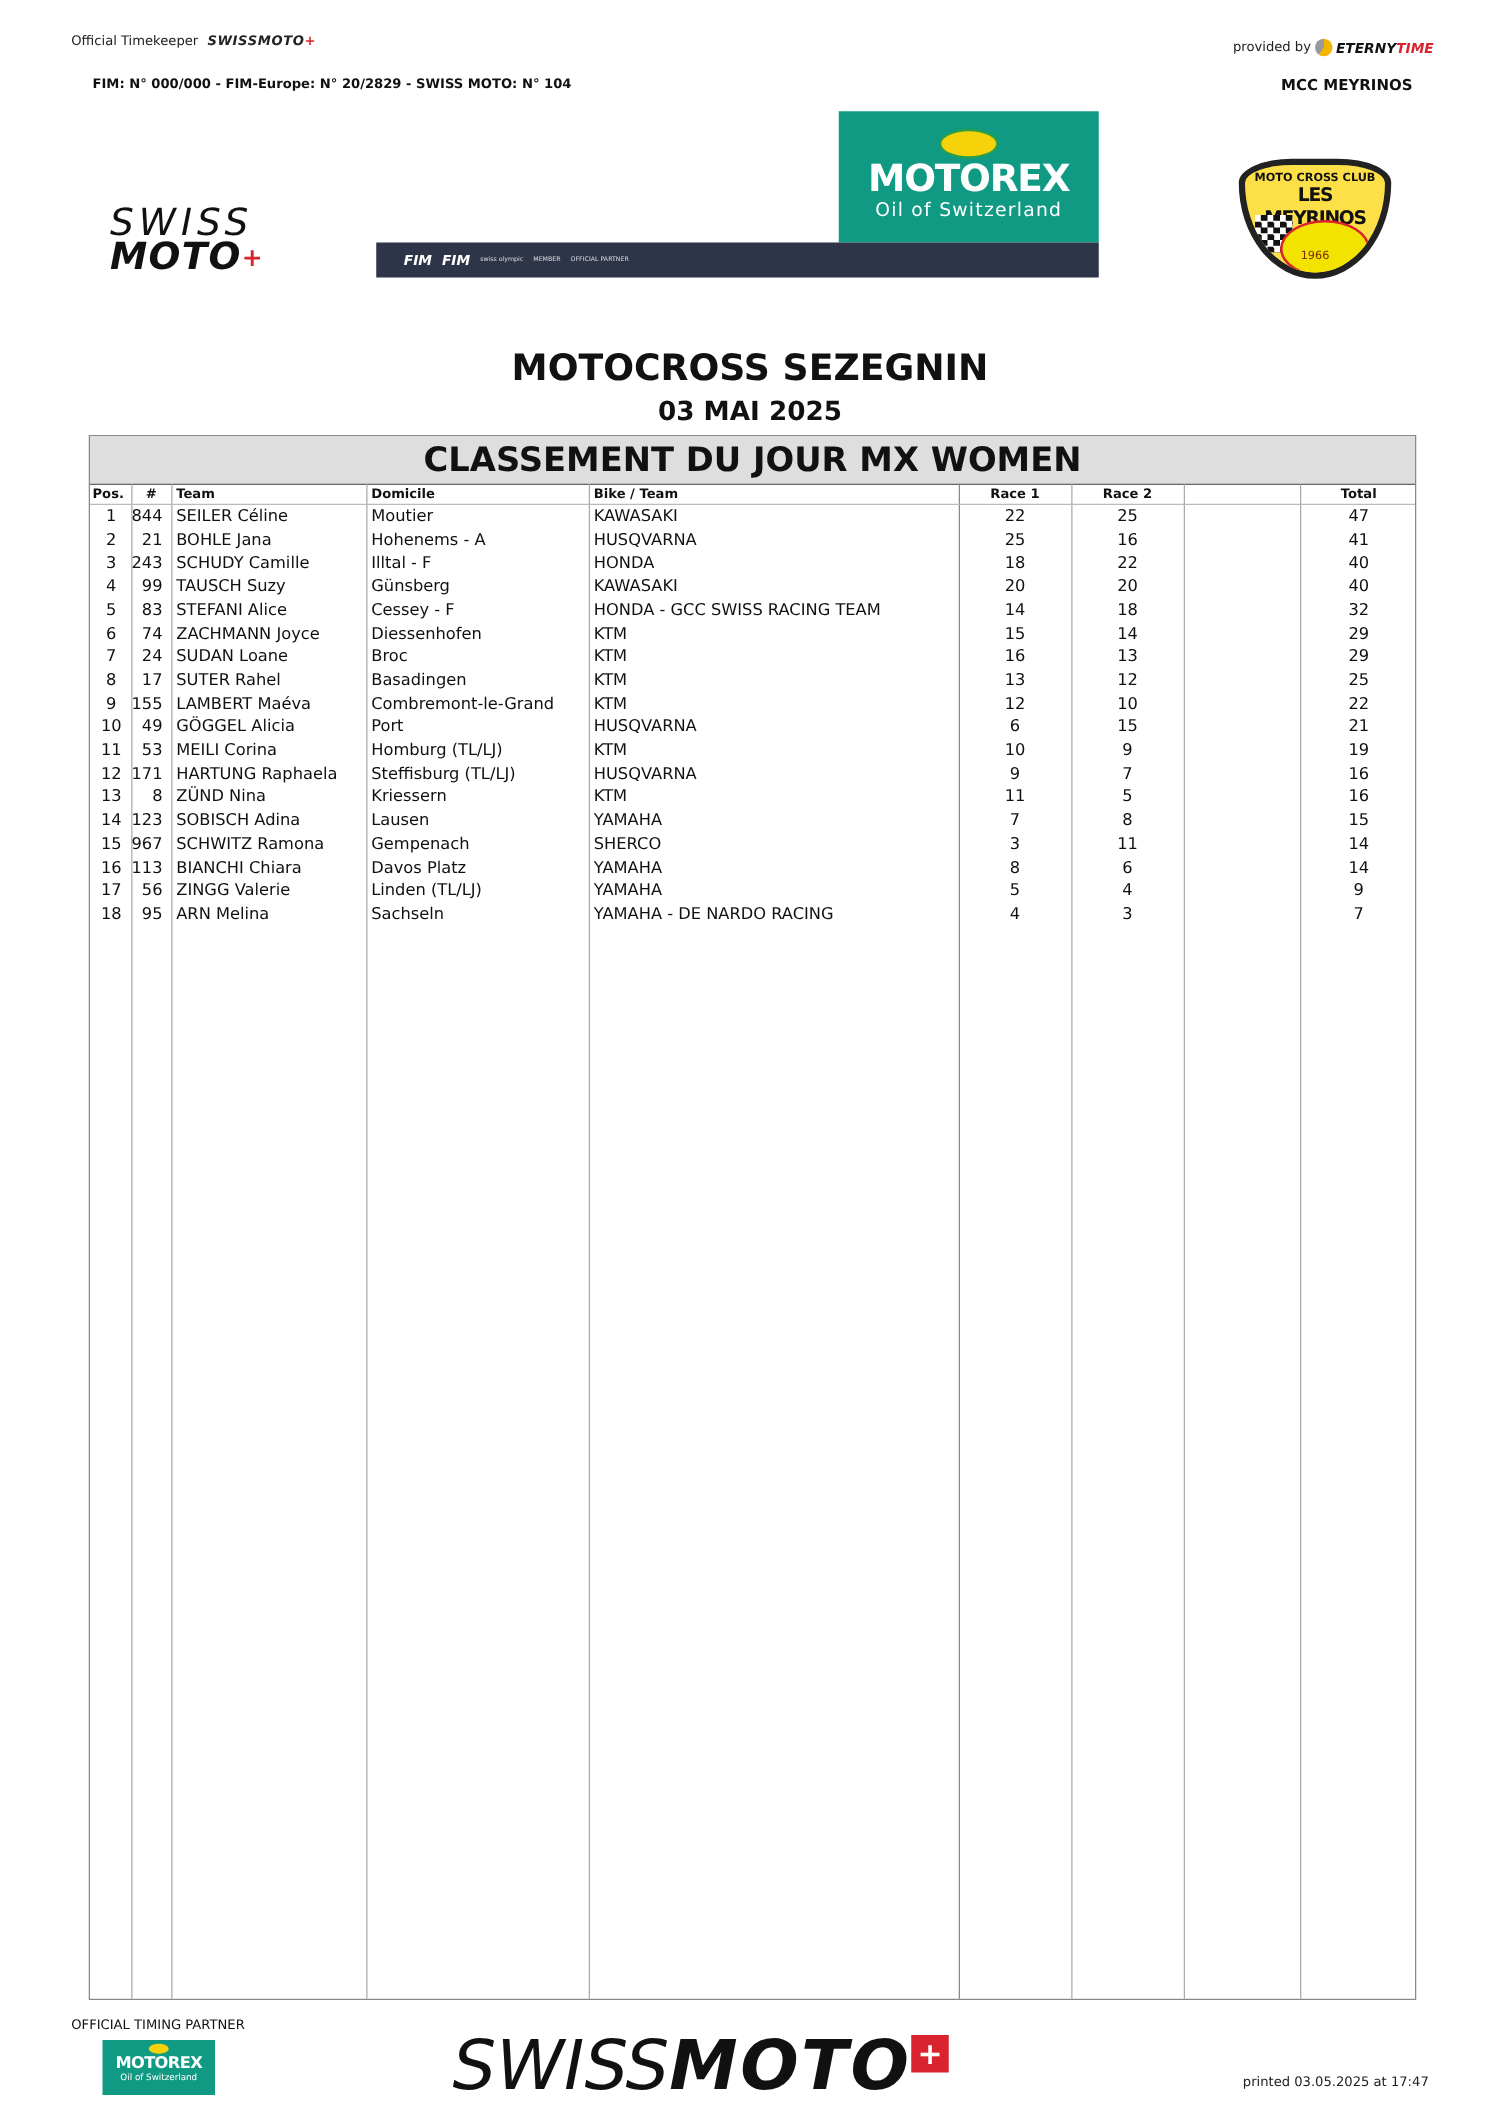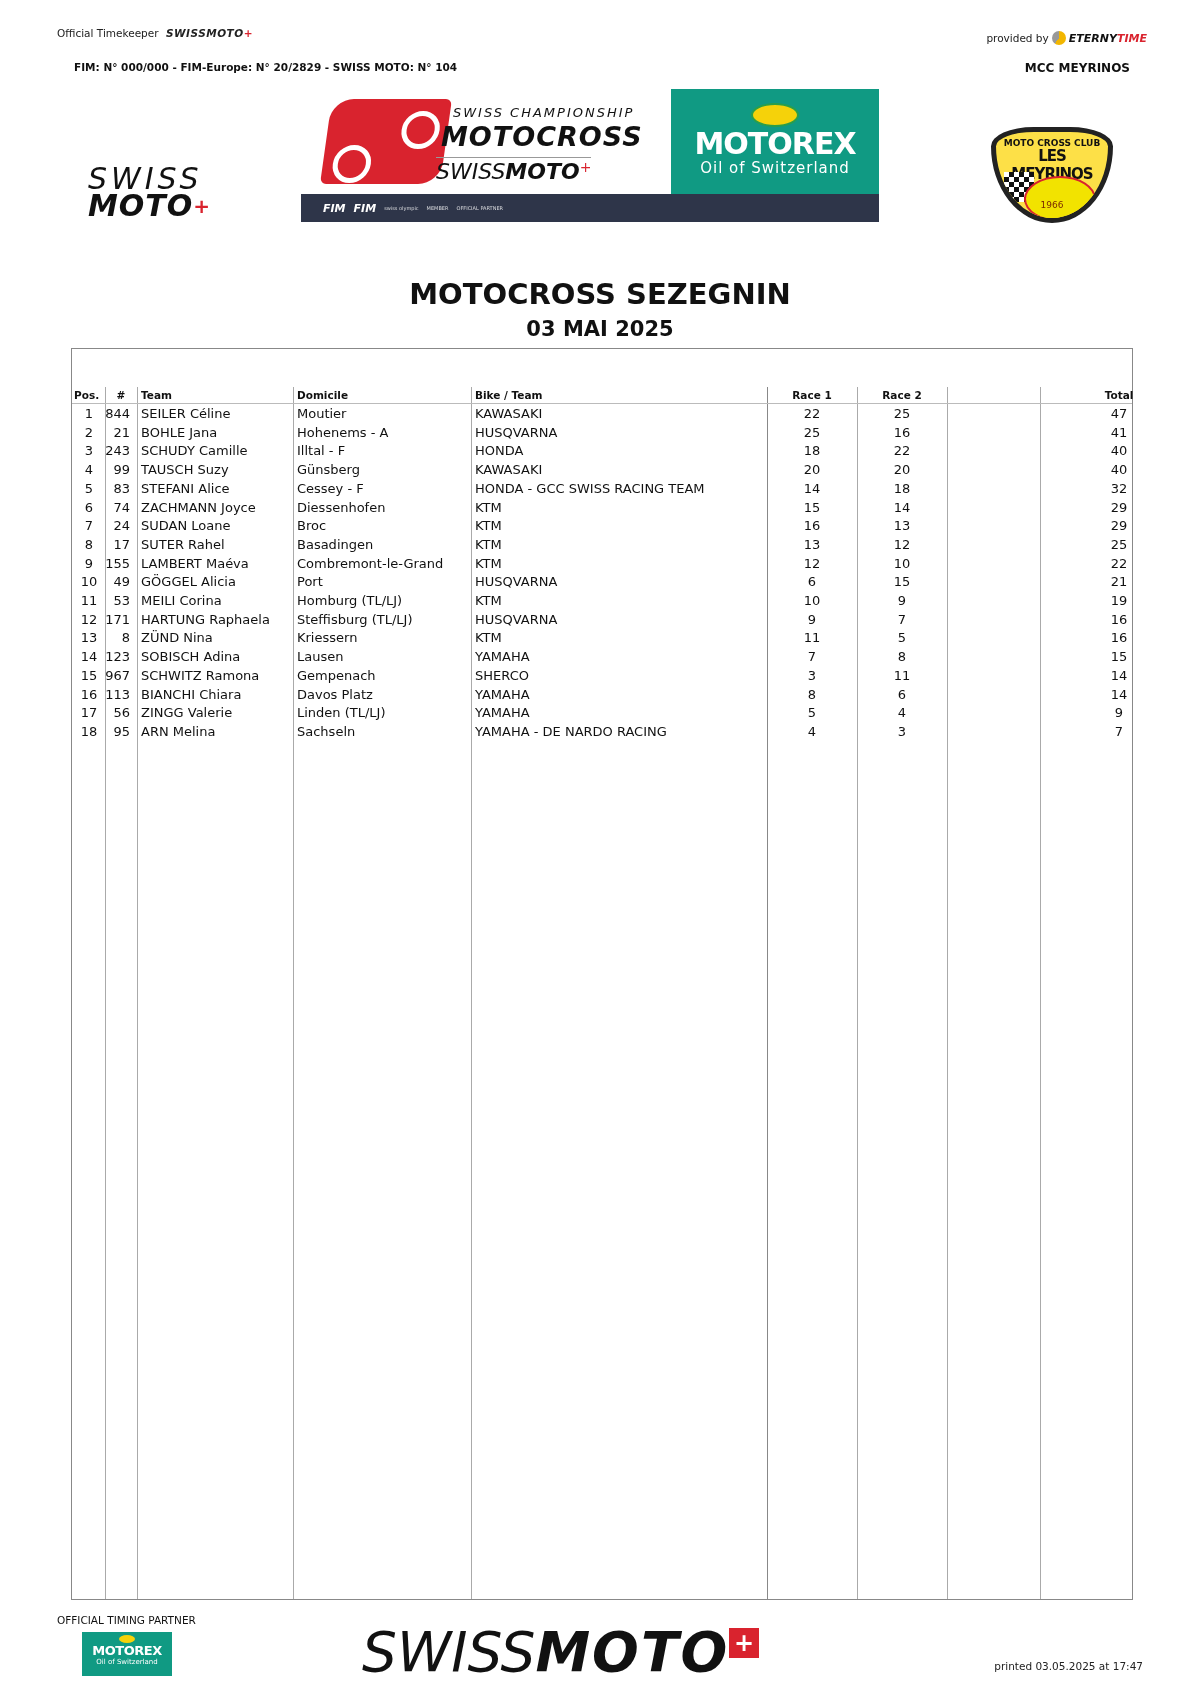--- a/index.html
+++ b/index.html
@@ -55,21 +55,21 @@
   .row { position:absolute; left:0; right:0; height:18.7px; font-size:13px; line-height:18.7px; }
   .c { position:absolute; top:0; white-space:nowrap; }
   .c-pos { left:0; width:34px; text-align:center; }
   .c-num { left:28px; width:30px; text-align:right; }
   .c-name { left:69px; }
   .c-dom { left:225px; }
   .c-bike { left:403px; }
   .c-r1 { left:695px; width:90px; text-align:center; }
   .c-r2 { left:785px; width:90px; text-align:center; }
   .c-blank { left:875px; width:93px; }
-  .c-tot { left:968px; width:94px; text-align:center;padding-left:32px; }
+  .c-tot { left:968px; width:94px; text-align:center; }
   .hdr .c { line-height:15px; }
   .hdr .c-pos { left:2px; width:auto; text-align:left; }
   .hdr .c-num { left:34px; width:30px; text-align:center; }
 
   .otp { left:57px; top:1614px; font-size:10.5px; }
   .mtx-small { left:82px; top:1632px; width:90px; height:44px; background:#109a83; color:#fff; text-align:center; }
   .mtx-small .sw2 { width:16px; height:8px; border-radius:50%; background:#f5d20a; margin:3px auto 1px; }
   .mtx-small .n { font-size:13px; font-weight:900; line-height:14px; letter-spacing:-0.5px; }
   .mtx-small .t { font-size:7px; line-height:9px; }
   .swissmoto-big { left:362px; top:1622px; font-size:55px; font-style:italic; line-height:60px; }
@@ -91,29 +91,20 @@
   <span class="etime"><span style="color:#111">ETERNY</span><span>TIME</span></span>
 </div>
 <div class="abs club">MCC MEYRINOS</div>
 
 <div class="abs swiss-left">
   <div class="sw">SWISS</div>
   <div class="mo"><span>MOTO</span><span class="plus">+</span></div>
 </div>
 
 <div class="abs banner">
-  <div class="moto">
-    <div class="rider">
-      <div class="wheel" style="left:10px; top:46px;"></div>
-      <div class="wheel" style="left:74px; top:12px;"></div>
-    </div>
-    <div class="champ">SWISS CHAMPIONSHIP</div>
-    <div class="mx">MOTOCROSS</div>
-    <div class="sm"><span>SWISS</span><b>MOTO</b><span class="plus">+</span></div>
-  </div>
   <div class="motorex">
     <div class="swirl"></div>
     <div class="mname">MOTOREX</div>
     <div class="tag">Oil of Switzerland</div>
   </div>
   <div class="strip">
     <span>FIM</span>
     <span>FIM</span>
     <span class="small">swiss olympic</span>
     <span class="small">MEMBER</span>
@@ -129,20 +120,21 @@
     <div class="ellipse"></div>
     <div class="yr">1966</div>
     <div class="gen">GENÈVE</div>
   </div>
 </div>
 
 <div class="abs evt">MOTOCROSS SEZEGNIN</div>
 <div class="abs date">03 MAI 2025</div>
 
 <div class="abs tbl">
+  <div class="title">CLASSEMENT DU JOUR MX WOMEN</div>
   <div class="vl" style="left:33px"></div>
   <div class="vl" style="left:65px"></div>
   <div class="vl" style="left:221px"></div>
   <div class="vl" style="left:399px"></div>
   <div class="vl" style="left:695px; background:#888"></div>
   <div class="vl" style="left:785px"></div>
   <div class="vl" style="left:875px"></div>
   <div class="vl" style="left:968px"></div>
 
   <div class="hdr">

